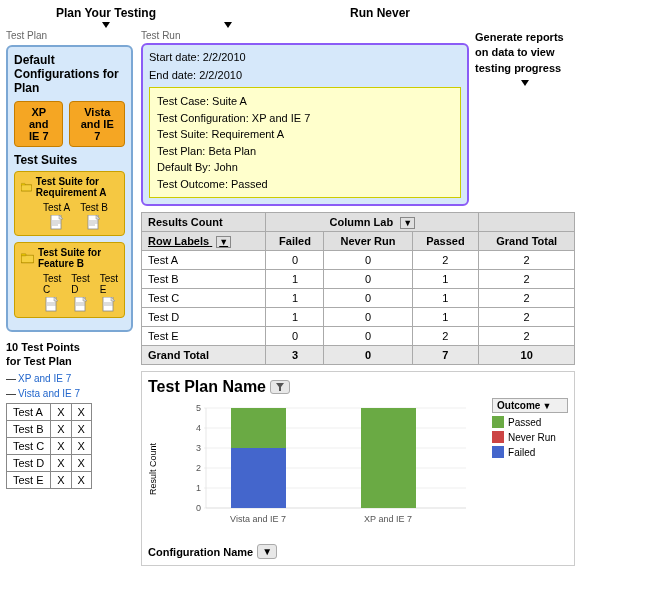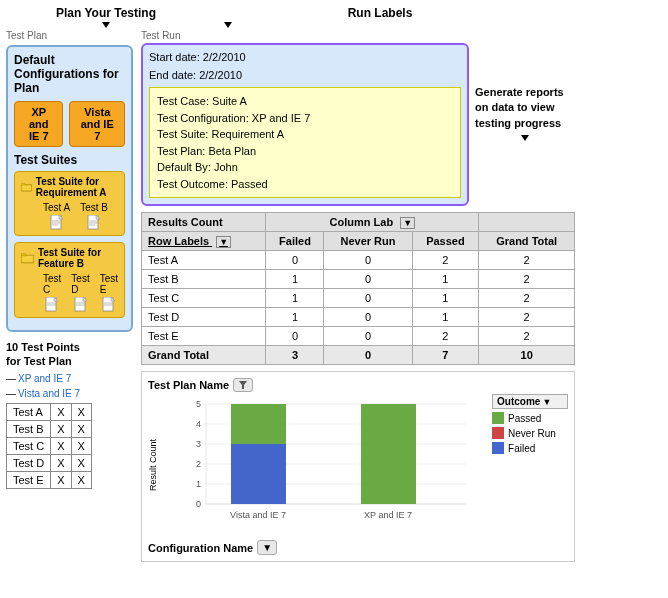--- a/index.html
+++ b/index.html
@@ -230,21 +230,21 @@
 <body>
 
 <div style="display:flex; flex-direction:column; padding:6px; width:548px;">
 
   <div style="display:flex; flex-direction:row; margin-bottom:2px;">
     <div style="width:200px; text-align:center;">
       <span style="font-size:12px; font-weight:bold;">Plan Your Testing</span>
     </div>
     <div style="width:12px;"></div>
     <div style="flex:1; text-align:center;">
-      <span style="font-size:12px; font-weight:bold;">Run Labels</span>
+      <span style="font-size:12px; font-weight:bold;">Run Never</span>
     </div>
   </div>
 
   <div style="display:flex; flex-direction:row; margin-bottom:2px;">
     <div style="width:200px; display:flex; justify-content:center; align-items:center; gap:4px;">
       <div class="arrow-down"></div>
     </div>
     <div style="width:12px;"></div>
     <div style="flex:1; display:flex; gap:4px; align-items:center; padding-left:6px;">
       <div class="arrow-down"></div>
@@ -383,21 +383,21 @@
             <td>X</td>
             <td>X</td>
           </tr>
         </tbody>
           </table>
       </div>
     </div>
 
     <div style="flex:1; display:flex; flex-direction:column; gap:6px;">
 
-      <div style="display:flex; flex-direction:row; gap:6px; align-items:center;">
+      <div style="display:flex; flex-direction:row; gap:6px; align-items:flex-start;">
         <div style="flex:1;">
           <div style="font-size:10px; color:#666; margin-bottom:2px;">Test Run</div>
           <div class="test-run-box">
             <div class="run-dates">Start date: 2/2/2010</div>
             <div class="run-dates">End date: 2/2/2010</div>
             <div class="tooltip-box">
               <div>Test Case: Suite A</div>
               <div>Test Configuration: XP and IE 7</div>
               <div>Test Suite: Requirement A</div>
               <div>Test Plan: Beta Plan</div>
@@ -474,21 +474,21 @@
             <td>3</td>
             <td>0</td>
             <td>7</td>
             <td>10</td>
           </tr>
         </tbody>
       </table>
 
       <div class="chart-section">
         <div class="chart-title-row">
-          <span style="font-size:11px; font-weight:bold;">Test Plan Name</span>
+          <span style="font-size:16px; font-weight:bold;">Test Plan Name</span>
           <button class="filter-btn">
             <svg width="10" height="10" viewBox="0 0 10 10">
               <polygon points="1,1 9,1 6,5 6,9 4,9 4,5" fill="#555"></polygon>
             </svg>
           </button>
         </div>
         <div style="display:flex; flex-direction:row; gap:2px;">
 
           <div style="display:flex; align-items:center; width:16px;">
             <span style="font-size:9px; writing-mode:vertical-rl; transform:rotate(180deg); white-space:nowrap;">Result Count</span>

